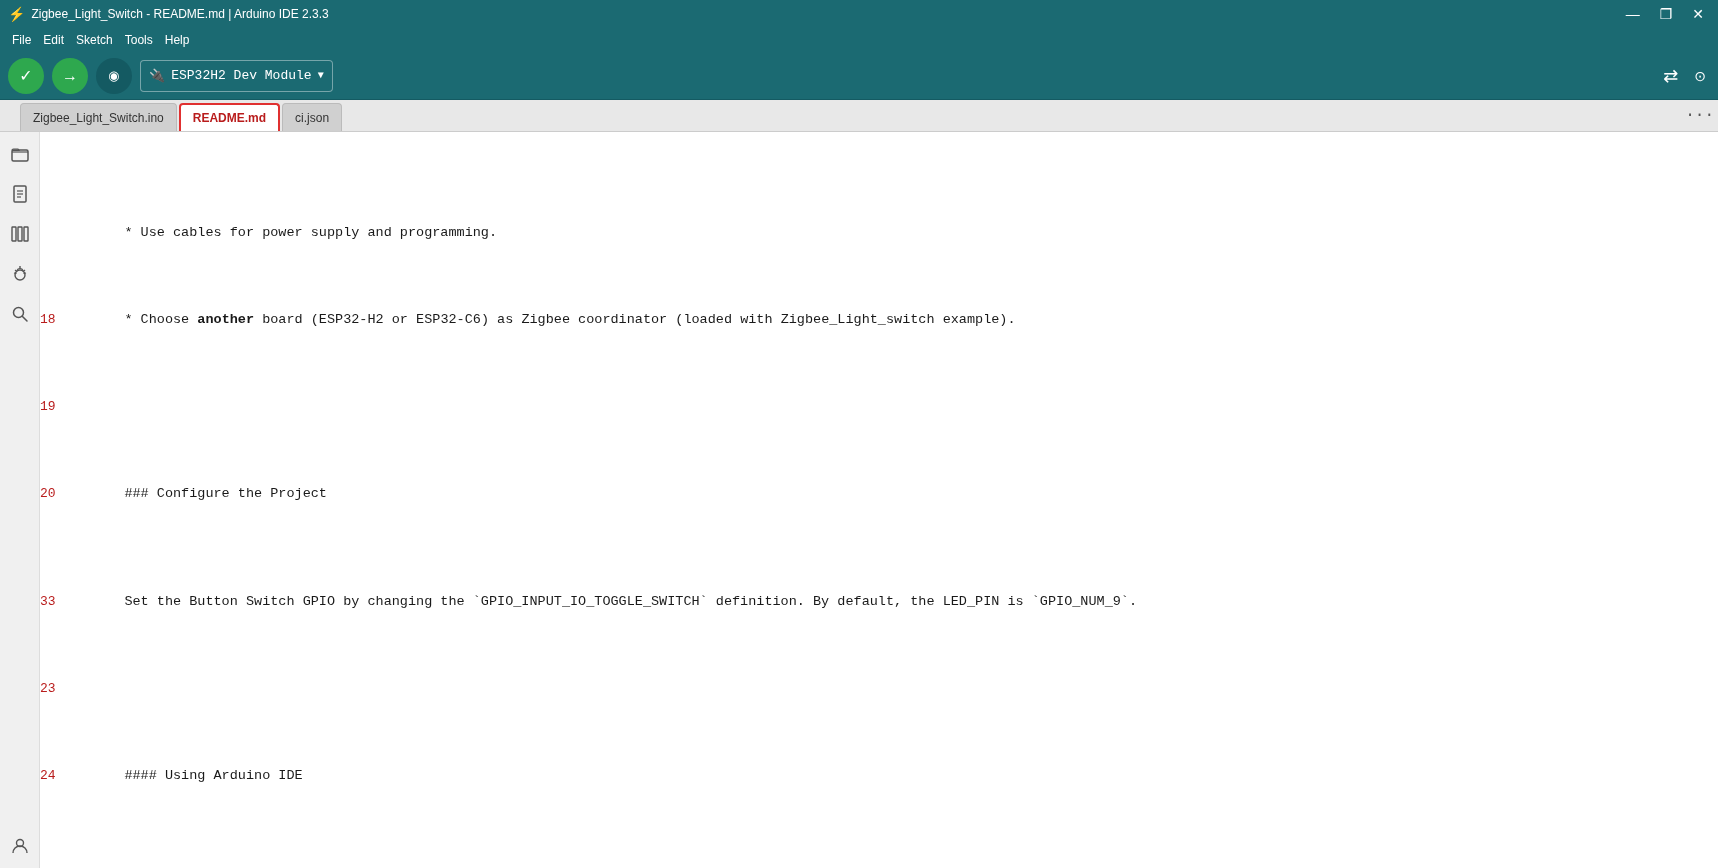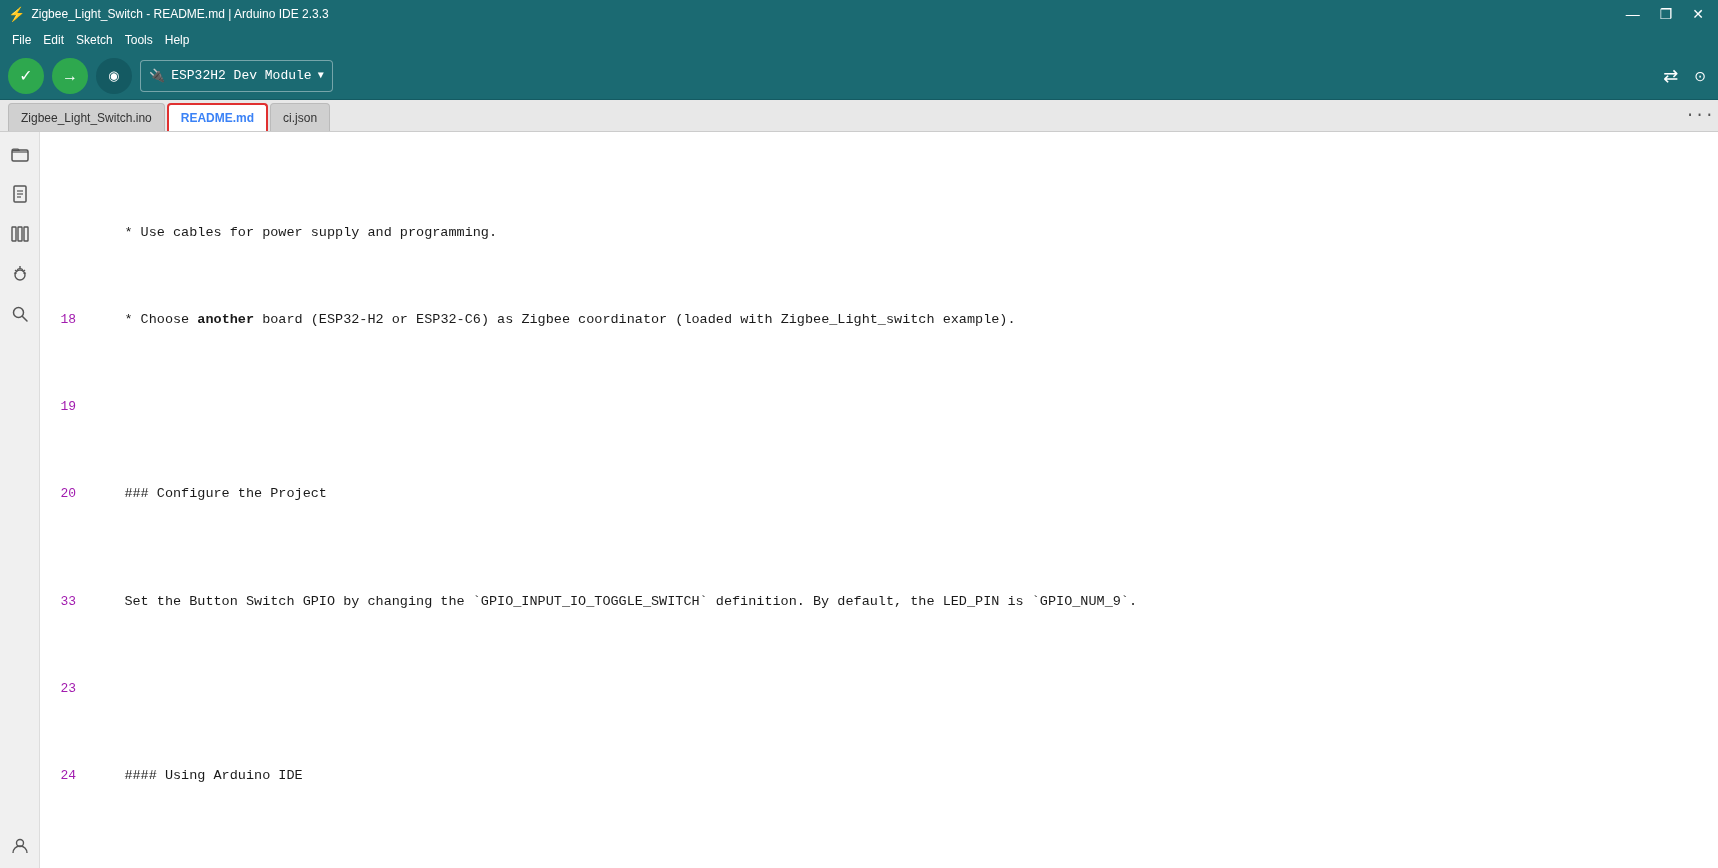--- a/index.html
+++ b/index.html
@@ -114,21 +114,21 @@
       font-size: 18px;
       padding: 4px;
     }
 
     
     #tab-bar {
       background: #e8e8e8;
       height: 32px;
       display: flex;
       align-items: flex-end;
-      padding-left: 8px;
+      padding-left: 20px;
       flex-shrink: 0;
       border-bottom: 1px solid #cccccc;
     }
     .tab {
       height: 28px;
       padding: 0 12px;
       display: flex;
       align-items: center;
       font-family: Arial, sans-serif;
       font-size: 12px;
@@ -137,21 +137,21 @@
       border: 1px solid #bbbbbb;
       border-bottom: none;
       border-radius: 4px 4px 0 0;
       margin-right: 2px;
       color: #333;
     }
     .tab.active {
       background: #ffffff;
       border: 2px solid #e03030;
       border-bottom: none;
-      color: #3b82f6;
+      color: #b91c1c;
       font-weight: bold;
     }
     .tab-more {
       margin-left: auto;
       margin-right: 4px;
       margin-bottom: 2px;
       font-size: 16px;
       cursor: pointer;
       color: #555;
       align-self: center;
@@ -209,23 +209,23 @@
     }
 
     .code-line {
       display: flex;
       align-items: flex-start;
       min-height: 22px;
     }
 
     .line-number {
       min-width: 52px;
-      text-align: right;
+      text-align: left;
       padding-right: 16px;
-      color: #a21caf;
+      color: #b91c1c;
       font-size: 13px;
       user-select: none;
       flex-shrink: 0;
       line-height: 22px;
     }
 
     .line-content {
       flex: 1;
       line-height: 22px;
       padding-right: 32px;

